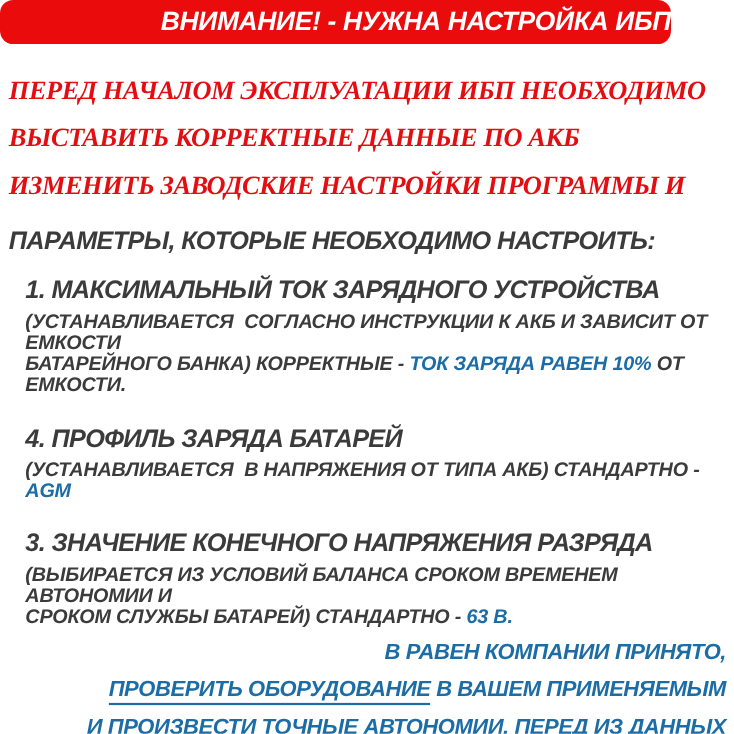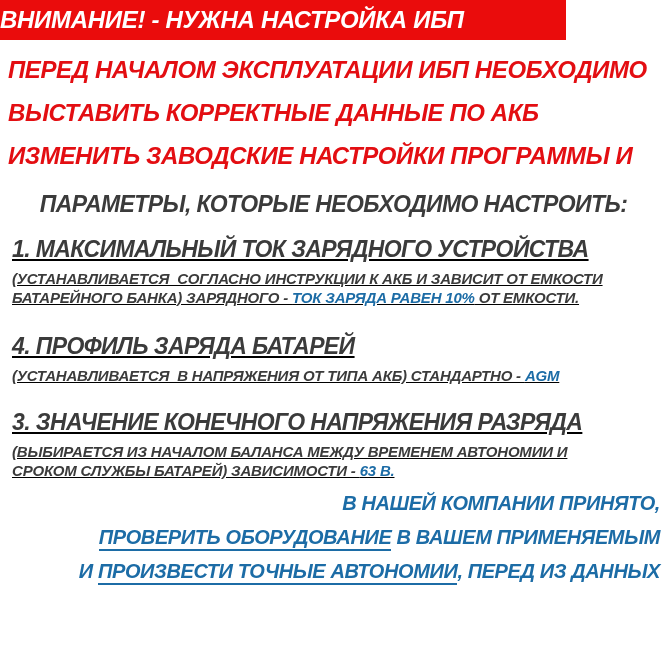--- a/index.html
+++ b/index.html
@@ -13,59 +13,60 @@
   html,body{margin:0;padding:0;}
   body{
     width:667px;height:667px;
     background:var(--page-bg);
     font-family:"Liberation Sans",sans-serif;
     font-weight:bold;
     font-style:italic;
     overflow:hidden;
   }
   .banner{
-    width:566px;height:40px;
+    width:610px;height:40px;
     background:var(--banner-bg);
     color:var(--banner-fg);
     font-size:24px;line-height:40px;
-    text-align:left;
+    text-align:right;
     letter-spacing:-0.3px;
+    border-radius:12px;
   }
   .intro{
-    margin:8px 8px 0 8px;
+    margin:22px 8px 0 8px;
     color:var(--red);
     font-size:24px;
     line-height:43px;
     letter-spacing:-0.4px;
     white-space:nowrap;
+    font-family:Liberation Serif, serif;
   }
   .params-heading{
     margin:12px 8px 0 8px;
     color:var(--dark);
     font-size:23px;
     line-height:30px;
     letter-spacing:-0.6px;
     white-space:nowrap;
-    text-align:center;
   }
   .item-title{
     color:var(--dark);
     font-size:23px;
     line-height:30px;
     letter-spacing:-0.6px;
     white-space:nowrap;
   }
-  .item{margin:0 12px;text-decoration:underline;}
+  .item{margin:0 23px;}
   .item-1{margin-top:15px;}
   .item-2{margin-top:24px;}
   .item-3{margin-top:22px;}
   .note{
     margin-top:5px;
     color:var(--dark);
-    font-size:15px;
+    font-size:18px;
     line-height:19px;
     letter-spacing:-0.2px;
     white-space:pre-wrap;
   }
   .hl{color:var(--blue);}
   .footer{
     margin-top:6px;
     padding:0 7px 0 8px;
     text-align:right;
     color:var(--blue);
@@ -91,32 +92,32 @@
   <div class="intro">
     <div>ПЕРЕД НАЧАЛОМ ЭКСПЛУАТАЦИИ ИБП НЕОБХОДИМО</div>
     <div>ВЫСТАВИТЬ КОРРЕКТНЫЕ ДАННЫЕ ПО АКБ</div>
     <div>ИЗМЕНИТЬ ЗАВОДСКИЕ НАСТРОЙКИ ПРОГРАММЫ И</div>
   </div>
 
   <div class="params-heading">ПАРАМЕТРЫ, КОТОРЫЕ НЕОБХОДИМО НАСТРОИТЬ:</div>
 
   <section class="item item-1">
     <div class="item-title">1. МАКСИМАЛЬНЫЙ ТОК ЗАРЯДНОГО УСТРОЙСТВА</div>
-    <div class="note"><span>(УСТАНАВЛИВАЕТСЯ  СОГЛАСНО ИНСТРУКЦИИ К АКБ И ЗАВИСИТ ОТ ЕМКОСТИ</span><br><span>БАТАРЕЙНОГО БАНКА) ЗАРЯДНОГО - </span><span class="hl">ТОК ЗАРЯДА РАВЕН 10%</span><span> ОТ ЕМКОСТИ.</span></div>
+    <div class="note"><span>(УСТАНАВЛИВАЕТСЯ  СОГЛАСНО ИНСТРУКЦИИ К АКБ И ЗАВИСИТ ОТ ЕМКОСТИ</span><br><span>БАТАРЕЙНОГО БАНКА) КОРРЕКТНЫЕ - </span><span class="hl">ТОК ЗАРЯДА РАВЕН 10%</span><span> ОТ ЕМКОСТИ.</span></div>
   </section>
 
   <section class="item item-2">
     <div class="item-title">4. ПРОФИЛЬ ЗАРЯДА БАТАРЕЙ</div>
     <div class="note"><span>(УСТАНАВЛИВАЕТСЯ  В НАПРЯЖЕНИЯ ОТ ТИПА АКБ) СТАНДАРТНО - </span><span class="hl">AGM</span></div>
   </section>
 
   <section class="item item-3">
     <div class="item-title">3. ЗНАЧЕНИЕ КОНЕЧНОГО НАПРЯЖЕНИЯ РАЗРЯДА</div>
-    <div class="note"><span>(ВЫБИРАЕТСЯ ИЗ НАЧАЛОМ БАЛАНСА МЕЖДУ ВРЕМЕНЕМ АВТОНОМИИ И</span><br><span>СРОКОМ СЛУЖБЫ БАТАРЕЙ) ЗАВИСИМОСТИ - </span><span class="hl">63 В.</span></div>
+    <div class="note"><span>(ВЫБИРАЕТСЯ ИЗ УСЛОВИЙ БАЛАНСА СРОКОМ ВРЕМЕНЕМ АВТОНОМИИ И</span><br><span>СРОКОМ СЛУЖБЫ БАТАРЕЙ) СТАНДАРТНО - </span><span class="hl">63 В.</span></div>
   </section>
 
   <div class="footer">
-    <div>В НАШЕЙ КОМПАНИИ ПРИНЯТО,</div>
+    <div>В РАВЕН КОМПАНИИ ПРИНЯТО,</div>
     <div><span class="u">ПРОВЕРИТЬ ОБОРУДОВАНИЕ</span><span> В ВАШЕМ ПРИМЕНЯЕМЫМ</span></div>
     <div><span>И </span><span class="u">ПРОИЗВЕСТИ ТОЧНЫЕ АВТОНОМИИ</span><span>, ПЕРЕД ИЗ ДАННЫХ</span></div>
   </div>
 
 </div>
 
 </body></html>

